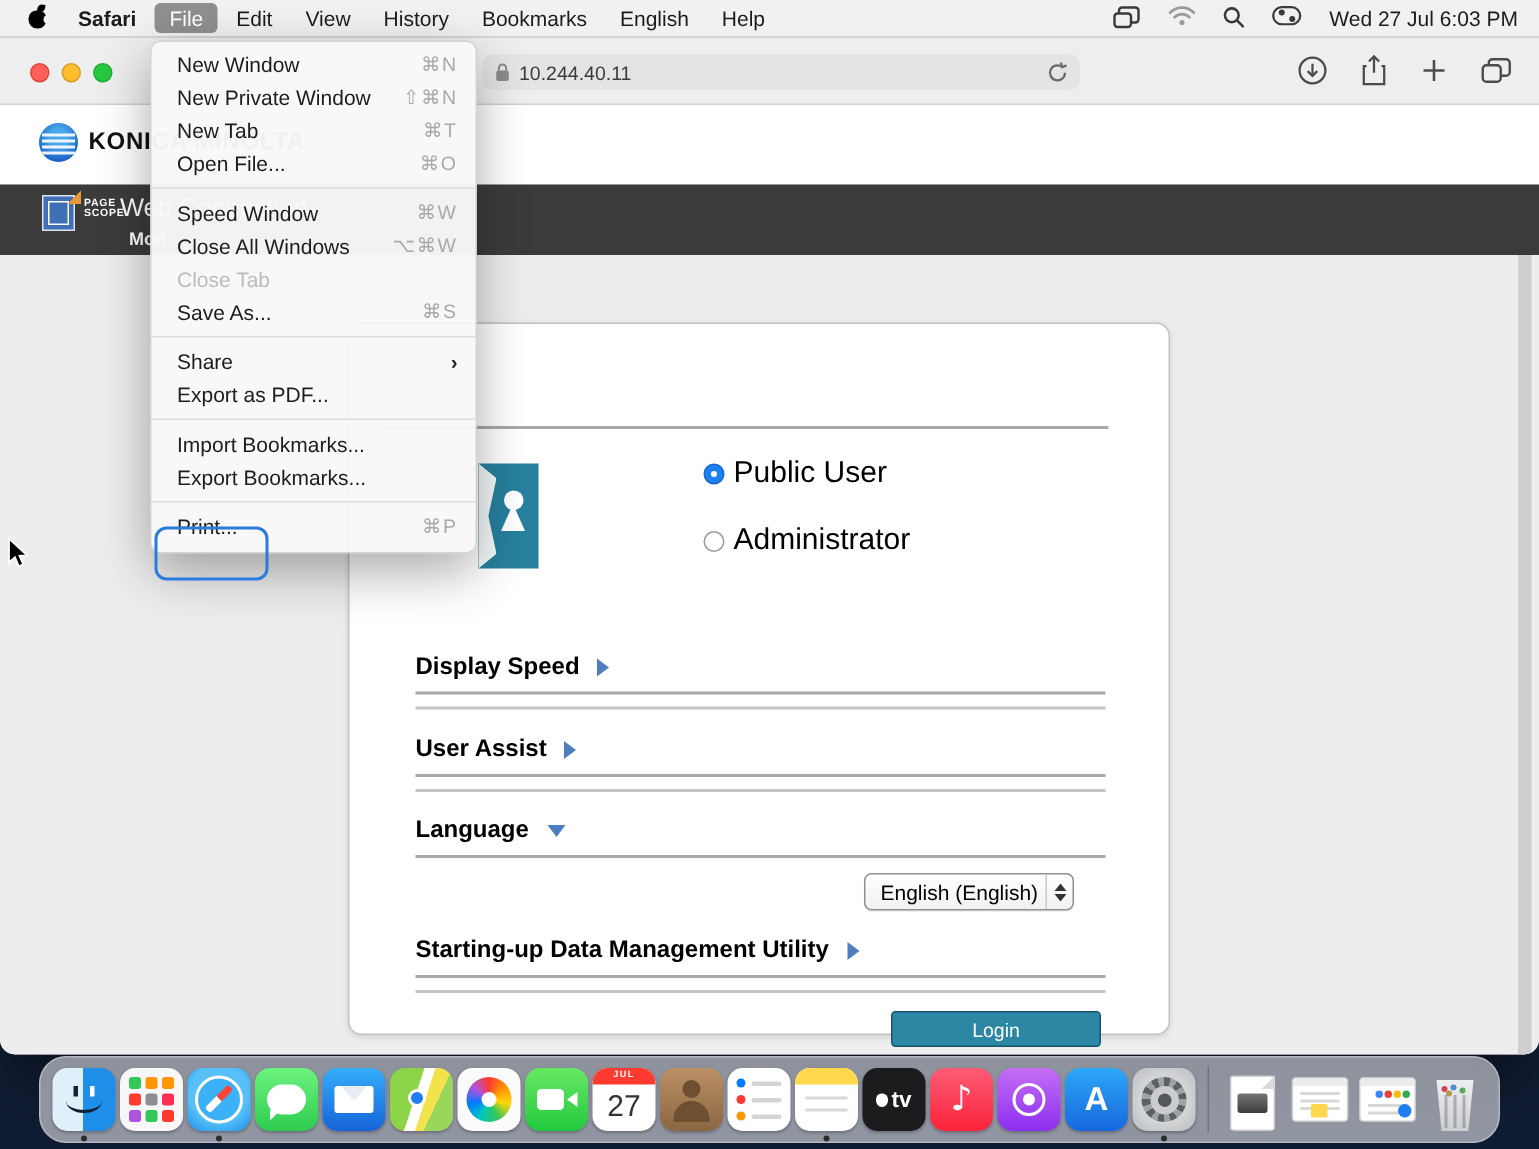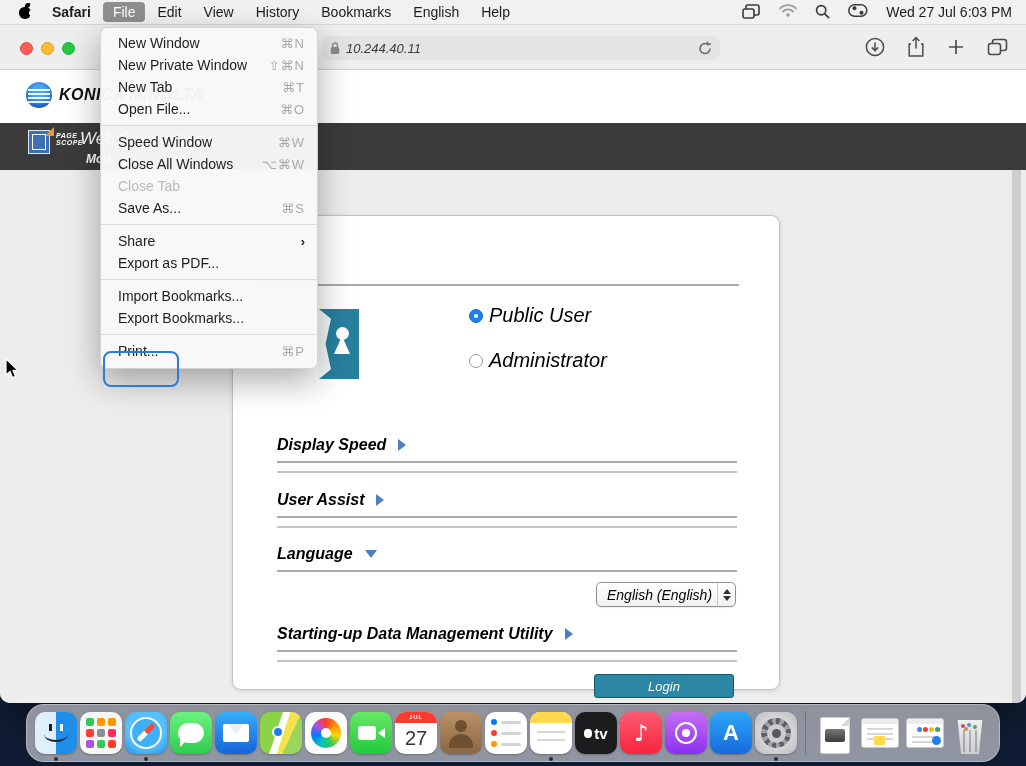--- a/index.html
+++ b/index.html
@@ -27,21 +27,20 @@
   .apple-logo .bite { position:absolute; right:-3px; top:6px; width:6px; height:6px; background:#f2f1f1; border-radius:50%; }
   .mb-right { margin-left:auto; display:flex; gap:18px; padding-right:14px; }
   .mb-right svg { display:block; }
   .mb-clock { font-size:14px; color:#1c1c1c; white-space:nowrap; }
 
   
   .window {
     position:absolute; top:25px; left:0; width:1026px; height:678px;
     border-radius:0 0 10px 10px; overflow:hidden; background:#eeeeee;
     box-shadow:0 18px 40px rgba(0,0,0,.45);
-    font-style:italic;
   }
   .toolbar {
     position:absolute; top:0; left:0; right:0; height:45px;
     background:#efeeee; border-bottom:1px solid #d2d1d1;
   }
   .traffic { position:absolute; top:17px; left:20px; display:flex; gap:8px; }
   .light { width:13px; height:13px; border-radius:50%; }
   .light.red { background:#ff5f57; border:1px solid #e0443e; }
   .light.yellow { background:#febc2e; border:1px solid #d89e24; }
   .light.green { background:#28c840; border:1px solid #1faf34; }
@@ -98,21 +97,21 @@
   .radio.checked::after { content:""; position:absolute; left:4px; top:4px; width:4px; height:4px; border-radius:50%; background:#fff; }
 
   .section { position:absolute; left:44px; width:460px; }
   .sec-head { font-size:16px; font-weight:bold; color:#000; display:flex; align-items:center; gap:12px; }
   .tri-right { width:0; height:0; border-top:6px solid transparent; border-bottom:6px solid transparent; border-left:8px solid #4d7fc0; }
   .tri-down { width:0; height:0; border-left:6px solid transparent; border-right:6px solid transparent; border-top:8px solid #4d7fc0; }
   .rule1 { margin-top:7px; height:2px; background:#a9a9a9; }
   .rule2 { margin-top:8px; height:2px; background:#c4c4c4; }
 
   .select-box {
-    position:absolute; left:363px; top:366px; width:140px; height:25px;
+    position:absolute; left:343px; top:366px; width:140px; height:25px;
     border:1px solid #8f8f8f; border-radius:5px;
     background:linear-gradient(#ffffff,#f1f1f1);
     display:flex; align-items:center; font-size:14px; color:#000;
     padding-left:10px; box-shadow:0 1px 1px rgba(0,0,0,.08);
   }
   .select-box .stepper { margin-left:auto; width:18px; height:100%; display:flex; flex-direction:column; align-items:center; justify-content:center; gap:2px; border-left:1px solid #c9c9c9; }
   .step-up { width:0; height:0; border-left:4px solid transparent; border-right:4px solid transparent; border-bottom:5px solid #333; }
   .step-down { width:0; height:0; border-left:4px solid transparent; border-right:4px solid transparent; border-top:5px solid #333; }
 
   .login-btn {

